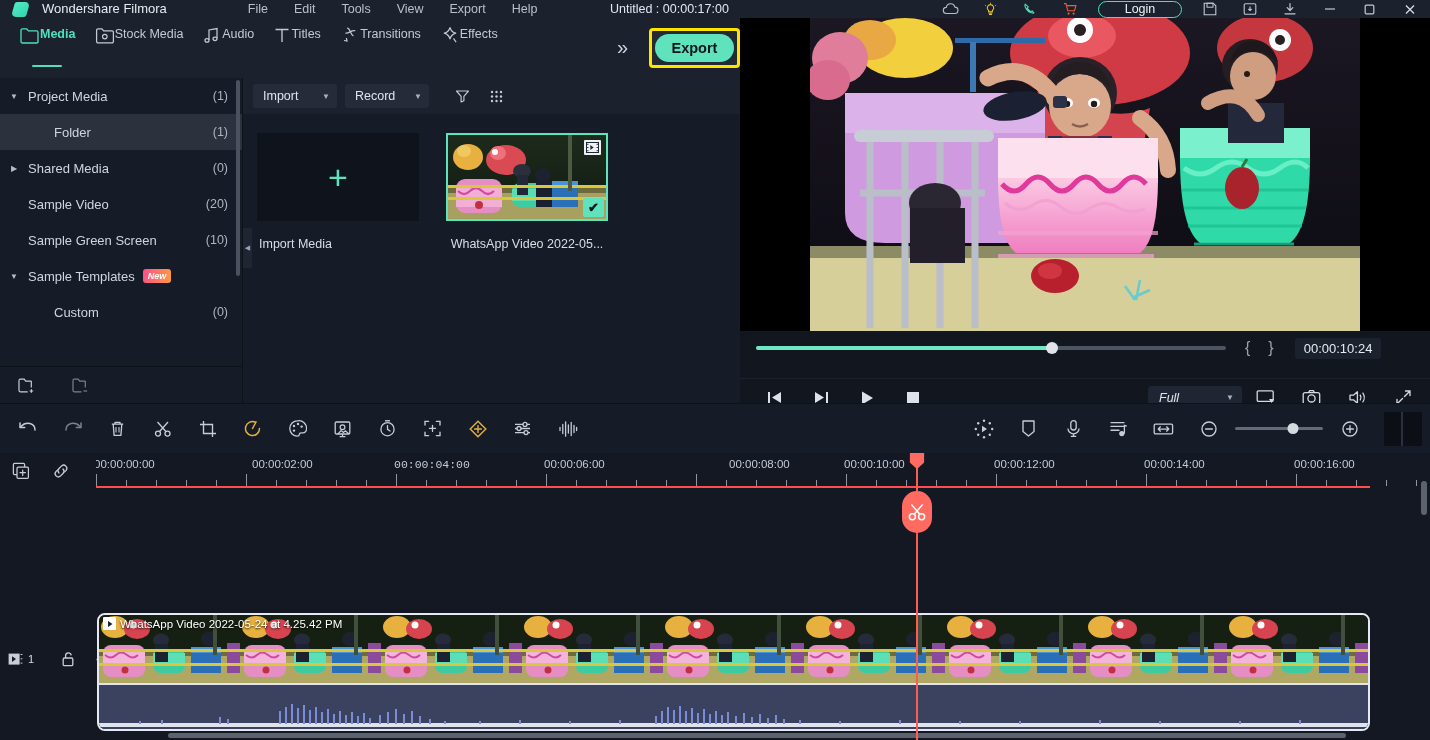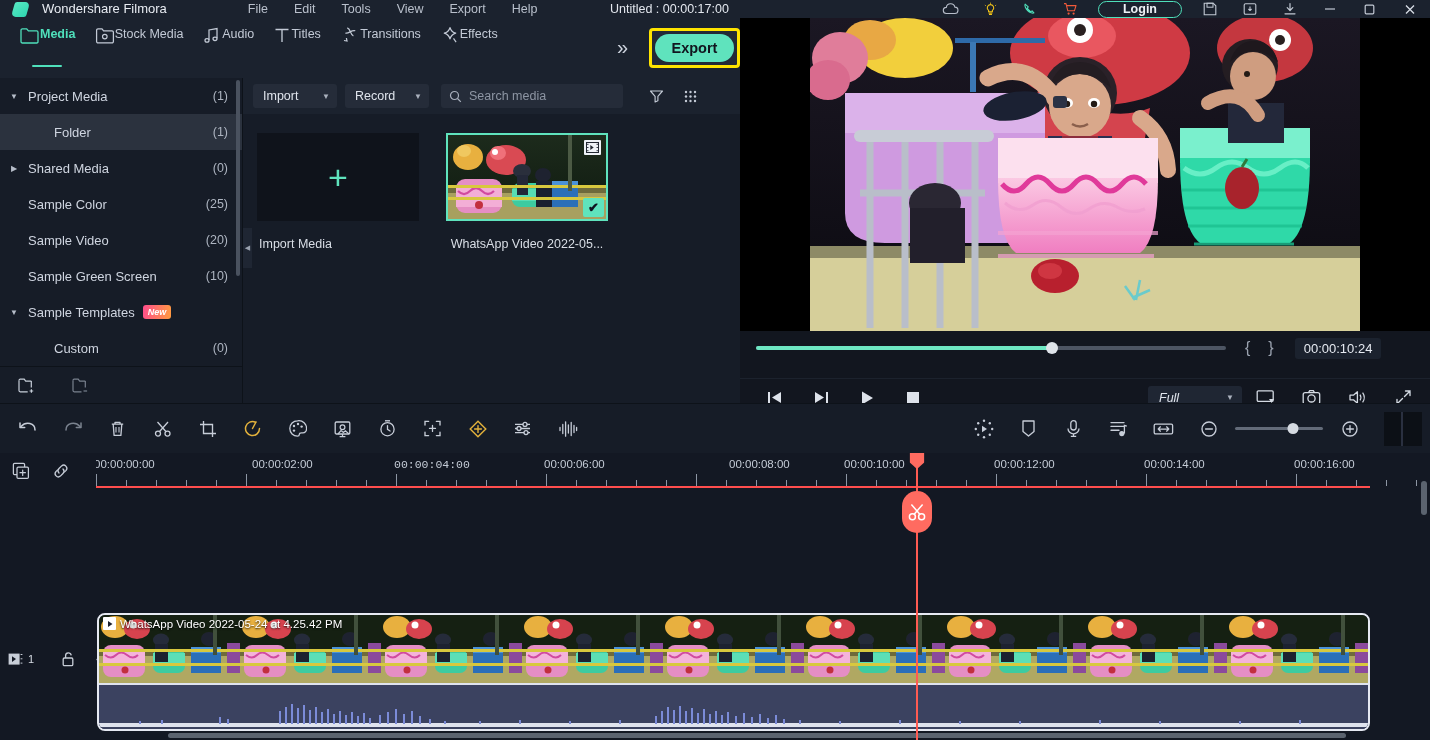--- a/index.html
+++ b/index.html
@@ -48,21 +48,21 @@
   .tr-icons {
     position: absolute; right: 0; top: 0; height: 18px;
     display: flex; align-items: center; gap: 0;
   }
   .tr-ico {
     width: 40px; height: 18px; display: flex; align-items: center; justify-content: center;
     cursor: default;
   }
   .login-btn {
     width: 84px; height: 17px; border: 1.4px solid #4fe0bb; border-radius: 9px;
-    color: #eef2f6; font-size: 12.5px; font-weight: 700; text-align: center;
+    color: #eef2f6; font-size: 12.5px; font-weight: 400; text-align: center;
     line-height: 15px; margin: 0 8px; background: transparent; cursor: pointer;
     white-space: nowrap; overflow: hidden;
   }
 
   
   .topnav {
     position: absolute; left: 0; top: 18px; width: 740px; height: 60px;
     background: #1b222e;
     display: flex; align-items: flex-start; padding-left: 10px;
   }
@@ -470,25 +470,20 @@
         <span class="sname">Folder</span>
         <span class="scount">(1)</span>
       </div>
 
       <div class="side-row">
         <span class="arrow">▶</span>
         <span class="sname">Shared Media</span>
         <span class="scount">(0)</span>
       </div>
 
-      <div class="side-row">
-        <span class="arrow"></span>
-        <span class="sname">Sample Color</span>
-        <span class="scount">(25)</span>
-      </div>
 
       <div class="side-row">
         <span class="arrow"></span>
         <span class="sname">Sample Video</span>
         <span class="scount">(20)</span>
       </div>
 
       <div class="side-row">
         <span class="arrow"></span>
         <span class="sname">Sample Green Screen</span>
@@ -534,29 +529,20 @@
 
   <div class="mediapanel">
     <div class="media-toolbar">
       <div class="dropdown">
         <span>Import</span>
         <span class="dd-ar">▼</span>
       </div>
       <div class="dropdown">
         <span>Record</span>
         <span class="dd-ar">▼</span>
-      </div>
-      <div class="searchbox">
-        <span>
-          <svg width="13" height="13" viewBox="0 0 13 13">
-              <circle cx="5.5" cy="5.5" r="4" fill="none" stroke="#a9b0bd" stroke-width="1.2"></circle>
-              <path d="M8.5 8.5l3.3 3.3" stroke="#a9b0bd" stroke-width="1.2"></path>
-            </svg>
-        </span>
-        <input placeholder="Search media" style="">
       </div>
       <div class="tb-ico" style="margin-left:12px">
         <svg width="15" height="14" viewBox="0 0 15 14">
             <path d="M1.5 2h12l-4.6 5.3v4.4l-2.8 1.3V7.3z" fill="none" stroke="#c4cbd6" stroke-width="1.15" stroke-linejoin="round"></path>
           </svg>
       </div>
       <div class="tb-ico">
         <svg width="15" height="15" viewBox="0 0 15 15">
           <g fill="#c4cbd6">
               <circle cx="3" cy="3" r="1.2"></circle>

